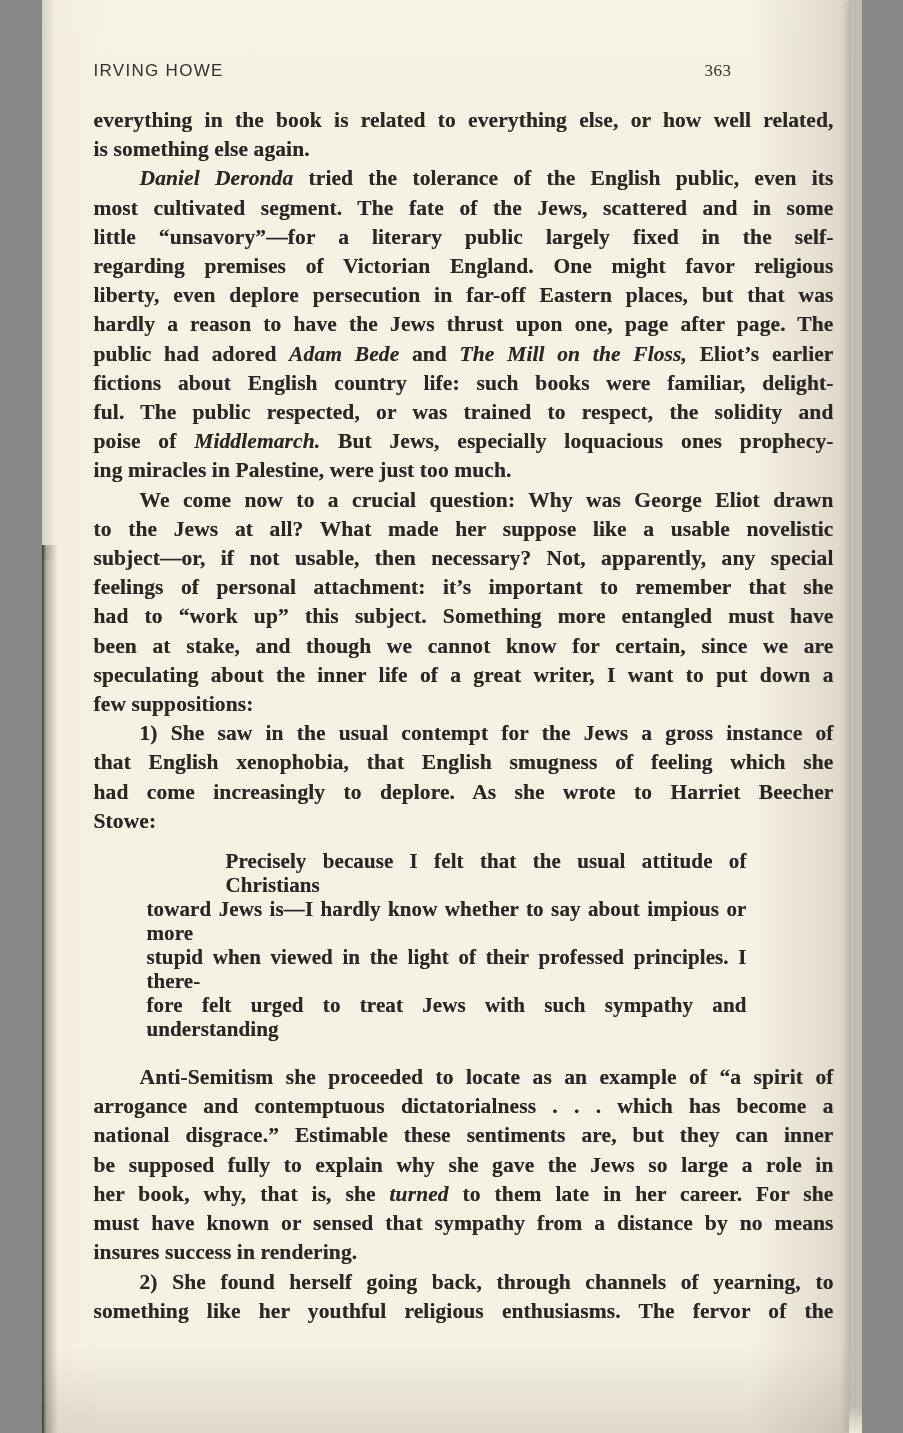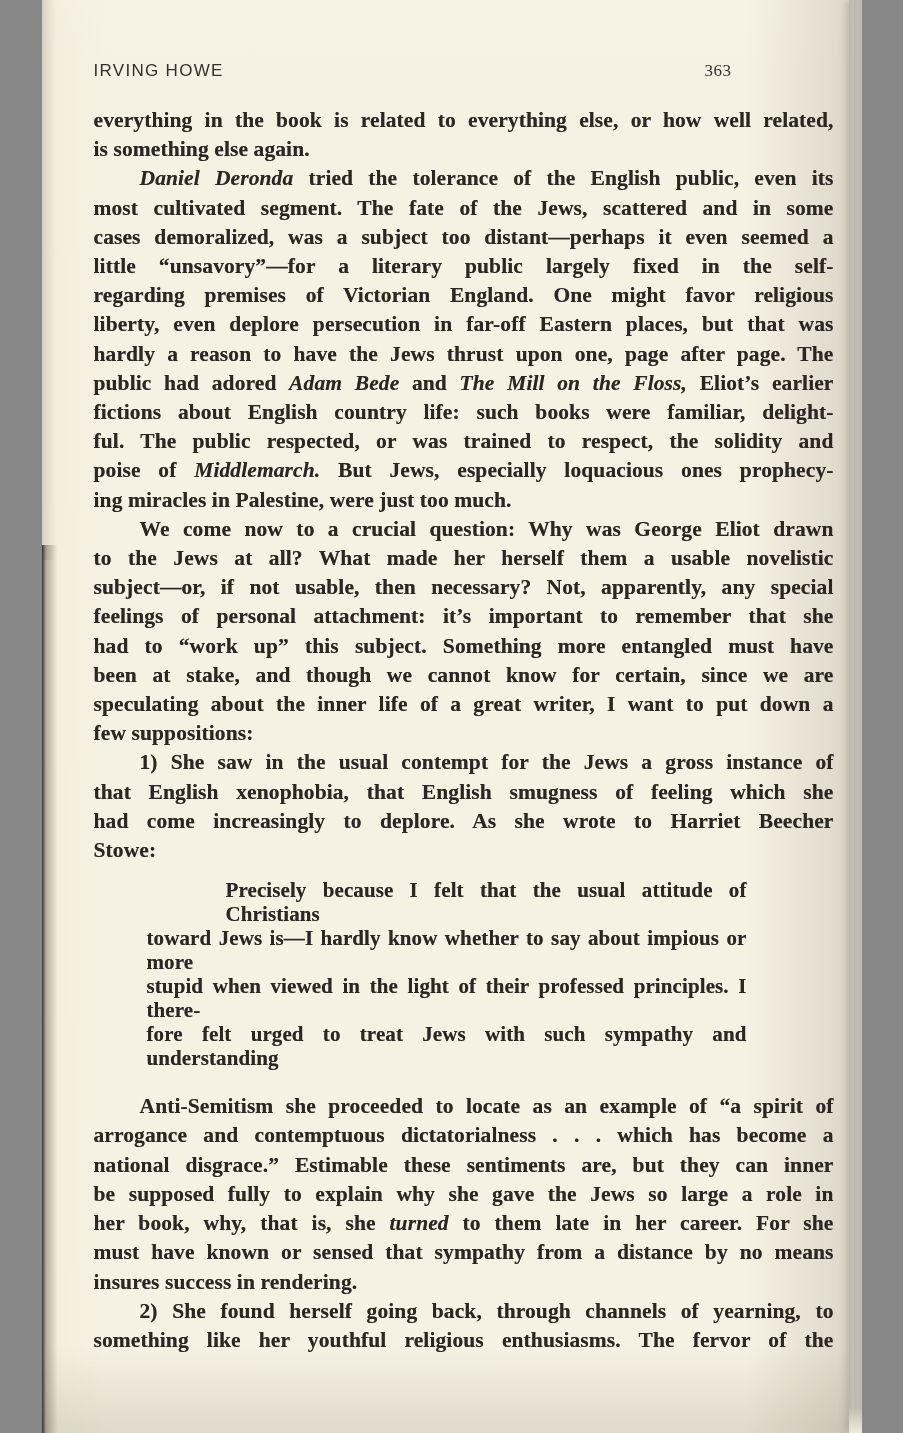--- a/index.html
+++ b/index.html
@@ -75,34 +75,33 @@
   </div>
 
   <div class="col">
       <div class="para body">
         <div class="line just"><span>everything in the book is related to everything else, or how well related,</span></div>
         <div class="line"><span>is something else again.</span></div>
       </div>
       <div class="para body">
         <div class="line just fi"><span class="it">Daniel Deronda</span><span> tried the tolerance of the English public, even its</span></div>
         <div class="line just"><span>most cultivated segment. The fate of the Jews, scattered and in some</span></div>
-        <div class="line just"><span>cases demoralized, was a subject too distant—perhaps it even seemed a</span></div>
         <div class="line just"><span>little “unsavory”—for a literary public largely fixed in the self-</span></div>
         <div class="line just"><span>regarding premises of Victorian England. One might favor religious</span></div>
         <div class="line just"><span>liberty, even deplore persecution in far-off Eastern places, but that was</span></div>
         <div class="line just"><span>hardly a reason to have the Jews thrust upon one, page after page. The</span></div>
         <div class="line just"><span>public had adored </span><span class="it">Adam Bede</span><span> and </span><span class="it">The Mill on the Floss,</span><span> Eliot’s earlier</span></div>
         <div class="line just"><span>fictions about English country life: such books were familiar, delight-</span></div>
         <div class="line just"><span>ful. The public respected, or was trained to respect, the solidity and</span></div>
         <div class="line just"><span>poise of </span><span class="it">Middlemarch.</span><span> But Jews, especially loquacious ones prophecy-</span></div>
         <div class="line"><span>ing miracles in Palestine, were just too much.</span></div>
       </div>
       <div class="para body">
         <div class="line just fi"><span>We come now to a crucial question: Why was George Eliot drawn</span></div>
-        <div class="line just"><span>to the Jews at all? What made her herself them a usable novelistic</span></div>
+        <div class="line just"><span>to the Jews at all? What made her suppose like a usable novelistic</span></div>
         <div class="line just"><span>subject—or, if not usable, then necessary? Not, apparently, any special</span></div>
         <div class="line just"><span>feelings of personal attachment: it’s important to remember that she</span></div>
         <div class="line just"><span>had to “work up” this subject. Something more entangled must have</span></div>
         <div class="line just"><span>been at stake, and though we cannot know for certain, since we are</span></div>
         <div class="line just"><span>speculating about the inner life of a great writer, I want to put down a</span></div>
         <div class="line"><span>few suppositions:</span></div>
       </div>
       <div class="para body">
         <div class="line just fi"><span>1) She saw in the usual contempt for the Jews a gross instance of</span></div>
         <div class="line just"><span>that English xenophobia, that English smugness of feeling which she</span></div>

